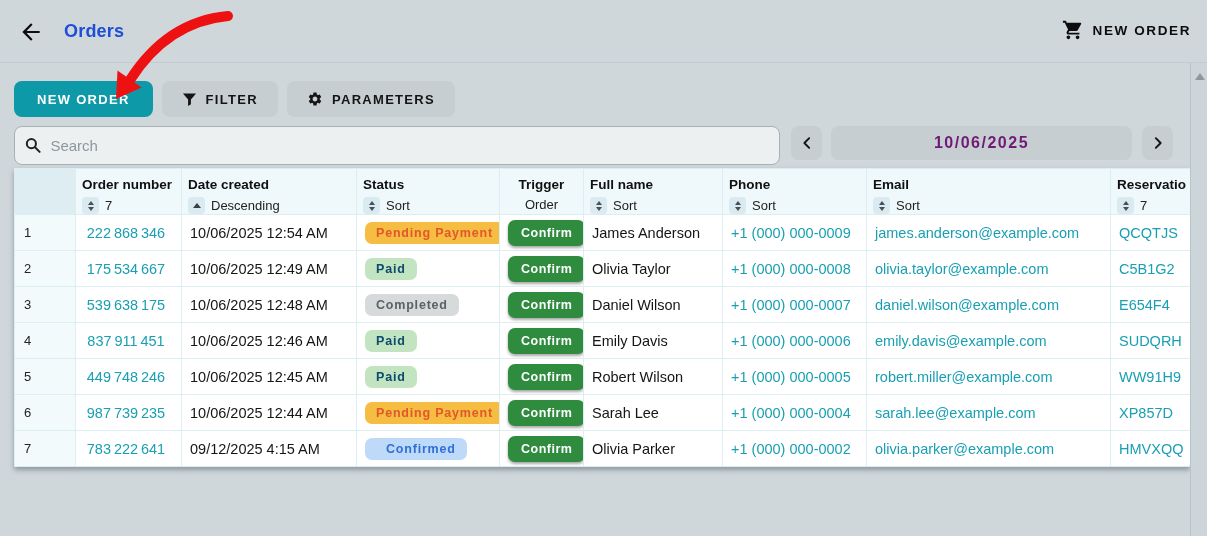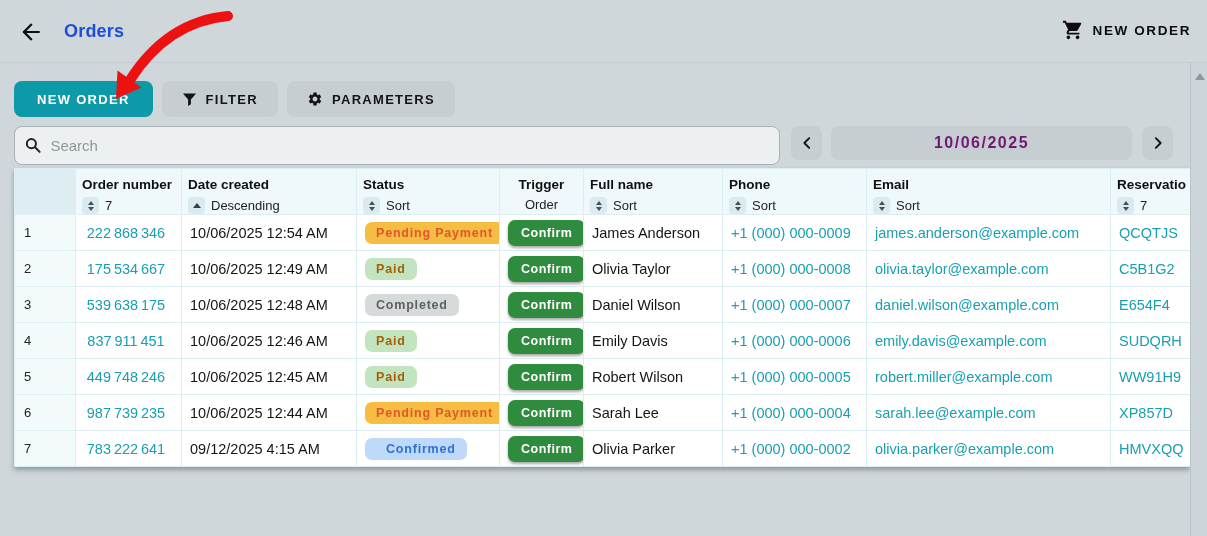--- a/index.html
+++ b/index.html
@@ -54,21 +54,21 @@
 
   tbody td { height:36px; font-size:14.5px; color:#151515; padding:0 8px; }
   td.numcol { background:#f3fafb; font-size:13px; color:#222; padding-left:9px; }
   td.c-ordernum { text-align:center; padding-right:13px; }
   .teal { color:#189fb2; }
   a.teal { text-decoration:none; cursor:pointer; }
   td.c-trigger { text-align:center; }
 
   .badge { display:inline-block; padding:4px 11px; border-radius:7px; font-size:12.5px; font-weight:bold; letter-spacing:0.8px; }
   .badge[data-status="pending"]   { background:#f5bd41; color:#e2572b; }
-  .badge[data-status="paid"]      { background:#c3e4c0; color:#a16207; }
+  .badge[data-status="paid"]      { background:#c3e4c0; color:#0c4a6e; }
   .badge[data-status="completed"] { background:#d7dada; color:#5c6164; }
   .badge[data-status="confirmed"] { background:#bedaf8; color:#2f6fd6;padding-left:21px; }
 
   .confirm-btn { display:inline-block; background:#2f8b3e; color:#fff; font-weight:bold; font-size:12.5px;
                  letter-spacing:0.5px; padding:6px 13px; border:none; border-radius:7px;
                  box-shadow:0 2px 3px rgba(0,0,0,0.35); cursor:pointer; font-family:"Liberation Sans", sans-serif; }
 
   
   .scrollbar { position:absolute; right:0; top:63px; width:17px; height:473px; background:#ccd5d9; border-left:1px solid #b9c4c8; }
   .scroll-up { position:absolute; left:4px; top:10px; width:0; height:0;

